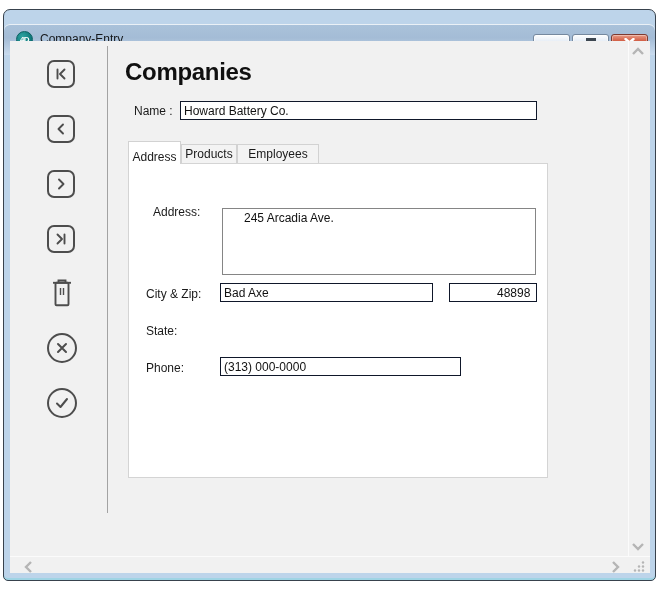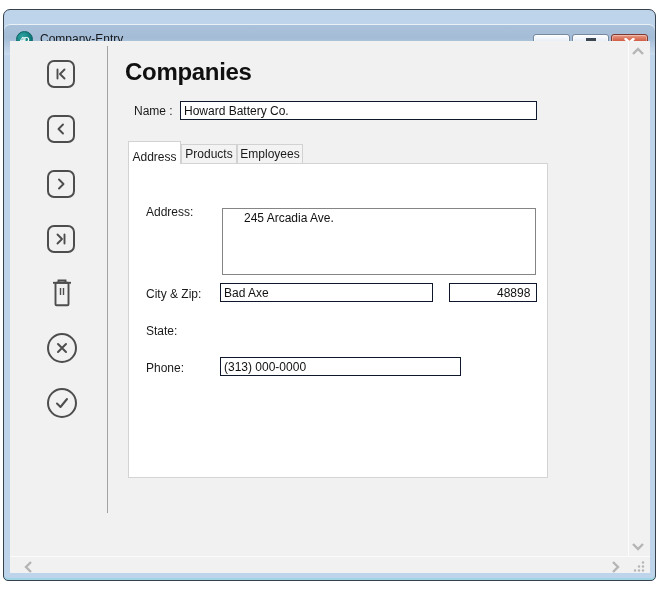--- a/index.html
+++ b/index.html
@@ -171,26 +171,26 @@
       <div class="heading">Companies</div>
       <label class="field-label" style="left:124px; top:63px;">Name :</label>
       <input class="text-input" style="left: 170px; top: 60px; width: 357px; height: 19px;" value="Howard Battery Co.">
 
       <div class="tab selected" style="left:118px; top:100px; width:53px; height:23px;">
         <span>Address</span>
       </div>
       <div class="tab" style="left:171px; top:103px; width:56px; height:19px;">
         <span>Products</span>
       </div>
-      <div class="tab" style="left:227px; top:103px; width:66px; height:19px;">
+      <div class="tab" style="left:227px; top:103px; width:82px; height:19px;">
         <span>Employees</span>
       </div>
 
       <div class="panel">
-        <label class="field-label" style="left:17px; top:41px;">Address:</label>
+        <label class="field-label" style="left:24px; top:41px;">Address:</label>
         <textarea spellcheck="false" style="">245 Arcadia Ave.</textarea>
 
         <label class="field-label" style="left:17px; top:123px;">City &amp; Zip:</label>
         <input class="text-input" style="left: 91px; top: 119px; width: 213px; height: 19px;" value="Bad Axe">
         <input class="text-input" style="left: 320px; top: 119px; width: 88px; height: 19px; padding-left: 47px;" value="48898">
 
         <label class="field-label" style="left:17px; top:160px;">State:</label>
 
         <label class="field-label" style="left:17px; top:197px;">Phone:</label>
         <input class="text-input" style="left: 91px; top: 193px; width: 241px; height: 19px;" value="(313) 000-0000">

